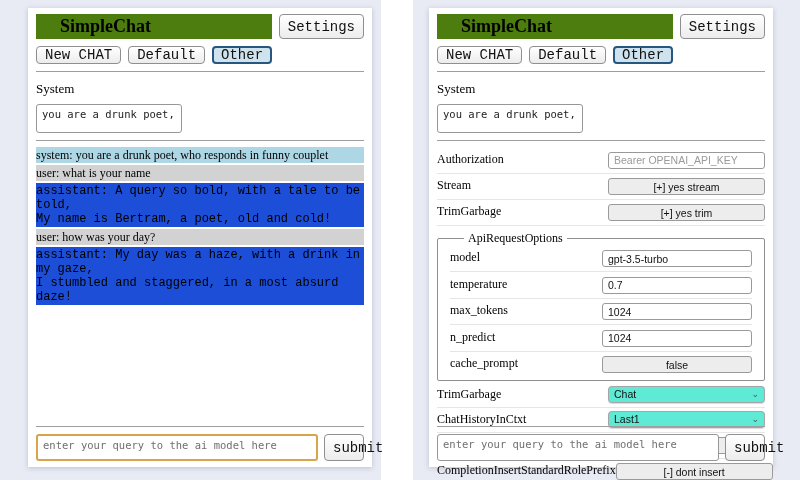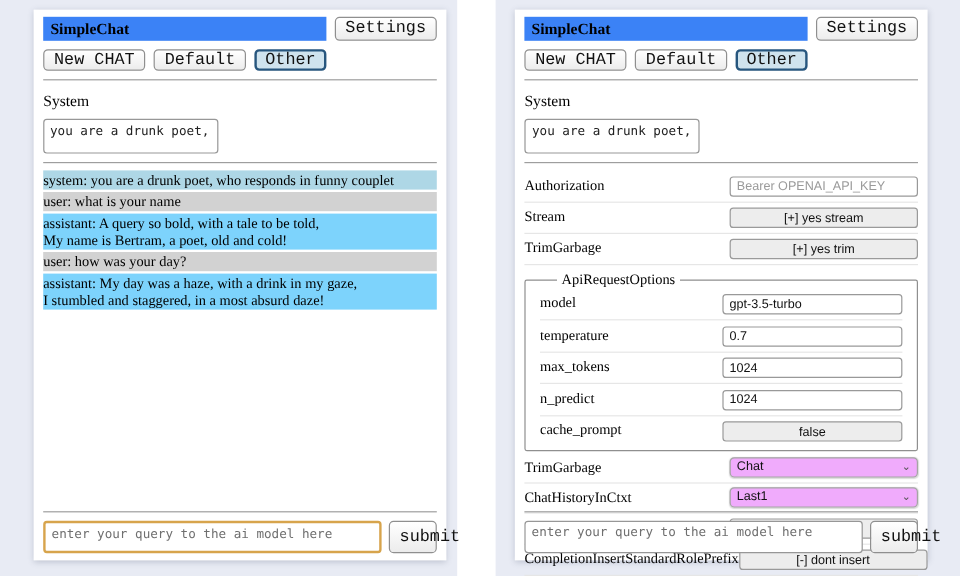--- a/index.html
+++ b/index.html
@@ -11,21 +11,21 @@
   .card {
     position: absolute; top: 8px; width: 344px; height: 459px;
     background: #ffffff; padding: 6px 8px;
     box-shadow: 0 1px 5px rgba(60,70,100,0.25);
   }
   .card.left  { left: 28px; }
   .card.right { left: 429px; }
 
   
   .titlebar { display: flex; align-items: stretch; gap: 7px; }
-  .title-bg { flex: 1; background: #3b82f6; font-weight: bold; font-size: 13px; padding: 2px 6px; color: #000; }
+  .title-bg { flex: 1; background: #4d7c0f; font-weight: bold; font-size: 18px; padding: 2px 24px; color: #000; }
   .btn {
     font-family: Liberation Mono, monospace; font-size: 14px; color: #111;
     background: linear-gradient(#ffffff, #ececec); border: 1px solid #8f8f8f;
     border-radius: 4px; padding: 1px 8px; line-height: 14px; white-space: nowrap; cursor: pointer;
   }
   .session-row { display: flex; gap: 7px; margin-top: 7px; }
   .session-row .btn.active {
     background: #cfe3ee; border: 2px solid #27567e; padding: 0 7px;
   }
   hr.sep { border: none; border-top: 1px solid #9e9e9e; margin: 7px 0 6px 0; }
@@ -37,21 +37,21 @@
     flex: 1; height: 28px; border: 1px solid #979797; border-radius: 3px;
     font-family: "DejaVu Sans Mono", monospace; font-size: 10.5px; color: #222;
     padding: 3px 5px 12px 5px; background: #fff;
   }
 
   
   .chat-list { margin-top: 3px; }
   .msg { font-size: 12px; line-height: 1.17; padding: 1px 0; margin-bottom: 2px; white-space: pre-line; color: #000; }
   .msg.system { background: #aed7e6; }
   .msg.user { background: #d2d2d2; }
-  .msg.assistant { background: #7dd3fc; }
+  .msg.assistant { background: #1d4ed8; font-family: Liberation Mono, monospace; }
 
   
   .query-area { position: absolute; left: 8px; right: 8px; bottom: 6px; }
   .query-area hr.sep { margin: 0 0 7px 0; }
   .query-row { display: flex; gap: 6px; align-items: stretch; }
   .query-textarea {
     flex: 1; height: 27px; resize: none;
     font-family: "DejaVu Sans Mono", monospace; font-size: 10.5px; color: #444;
     border: 1px solid #979797; border-radius: 3px; padding: 3px 5px; background: #fff;
   }
@@ -72,21 +72,21 @@
     padding: 1px 5px; background: #fff;
   }
   .setting-input::placeholder { color: #9a9a9a; opacity: 1; }
   .toggle-btn {
     width: 100%; height: 17px; font-family: "Liberation Sans", sans-serif; font-size: 10.5px;
     background: #ededed; border: 1px solid #9a9a9a; border-radius: 3px; color: #111;
     text-align: center; line-height: 15px; cursor: pointer;
   }
   .fake-select {
     width: 100%; height: 17px; display: flex; align-items: center; justify-content: space-between;
-    background: #f0abfc; border: 1px solid #a5a5a5; border-radius: 4px; padding: 0 5px;
+    background: #5eead4; border: 1px solid #a5a5a5; border-radius: 4px; padding: 0 5px;
     font-family: "Liberation Sans", sans-serif; font-size: 10.5px; color: #111; cursor: pointer;
     box-shadow: 0 0.5px 1px rgba(0,0,0,0.15);
     gap: 24px;
   }
   .chevron { font-size: 9px; color: #555; line-height: 1; }
 
   fieldset.api-options {
     border: 1px solid #8f8f8f; border-radius: 2px; margin: 5px 0 2px 0;
     padding: 0 12px 3px 12px;
   }

